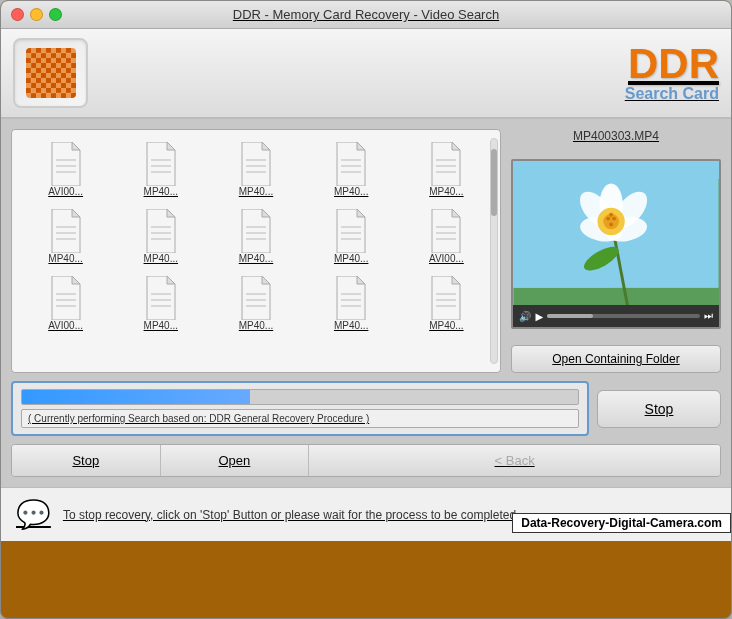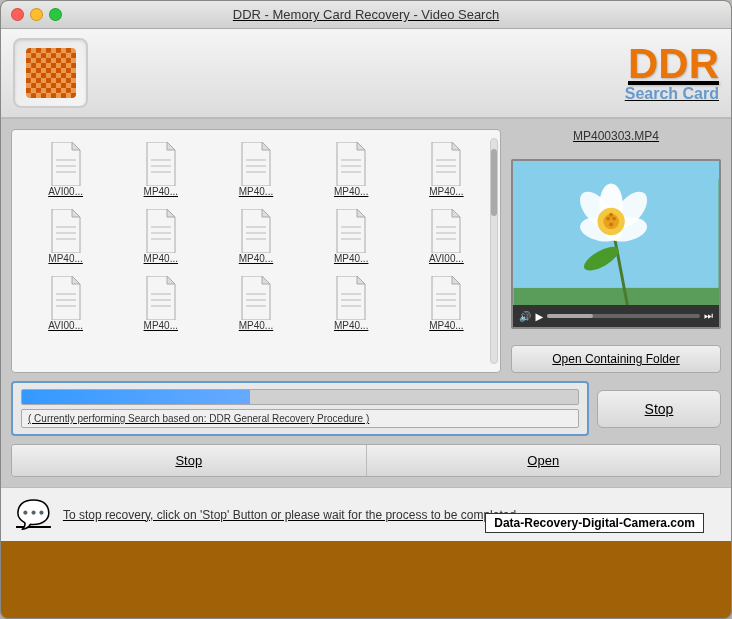--- a/index.html
+++ b/index.html
@@ -291,21 +291,21 @@
       font-size: 28px;
       color: #6699cc;
     }
     .footer-text {
       font-size: 12px;
       color: #333;
       flex: 1;
     }
     .footer-watermark {
       position: absolute;
-      right: 27px;
+      right: 0;
       bottom: 8px;
       background: white;
       border: 1px solid #333;
       padding: 2px 8px;
       font-size: 12px;
       font-weight: bold;
       color: #000;
     }
 
     
@@ -568,20 +568,21 @@
           <div class="progress-bar-fill"></div>
         </div>
         <div class="status-text">( Currently performing Search based on: DDR General Recovery Procedure )</div>
       </div>
       <button class="stop-btn">Stop</button>
     </div>
 
     <div class="bottom-buttons">
       <div class="nav-btn">Stop</div>
       <div class="nav-btn">Open</div>
+      <div class="nav-btn wide disabled">&lt; Back</div>
     </div>
 
   </div>
 
   <div class="footer">
     <div class="footer-icon">💬</div>
     <div class="footer-text">To stop recovery, click on 'Stop' Button or please wait for the process to be completed.</div>
     <div class="footer-watermark">Data-Recovery-Digital-Camera.com</div>
   </div>
 </div>

